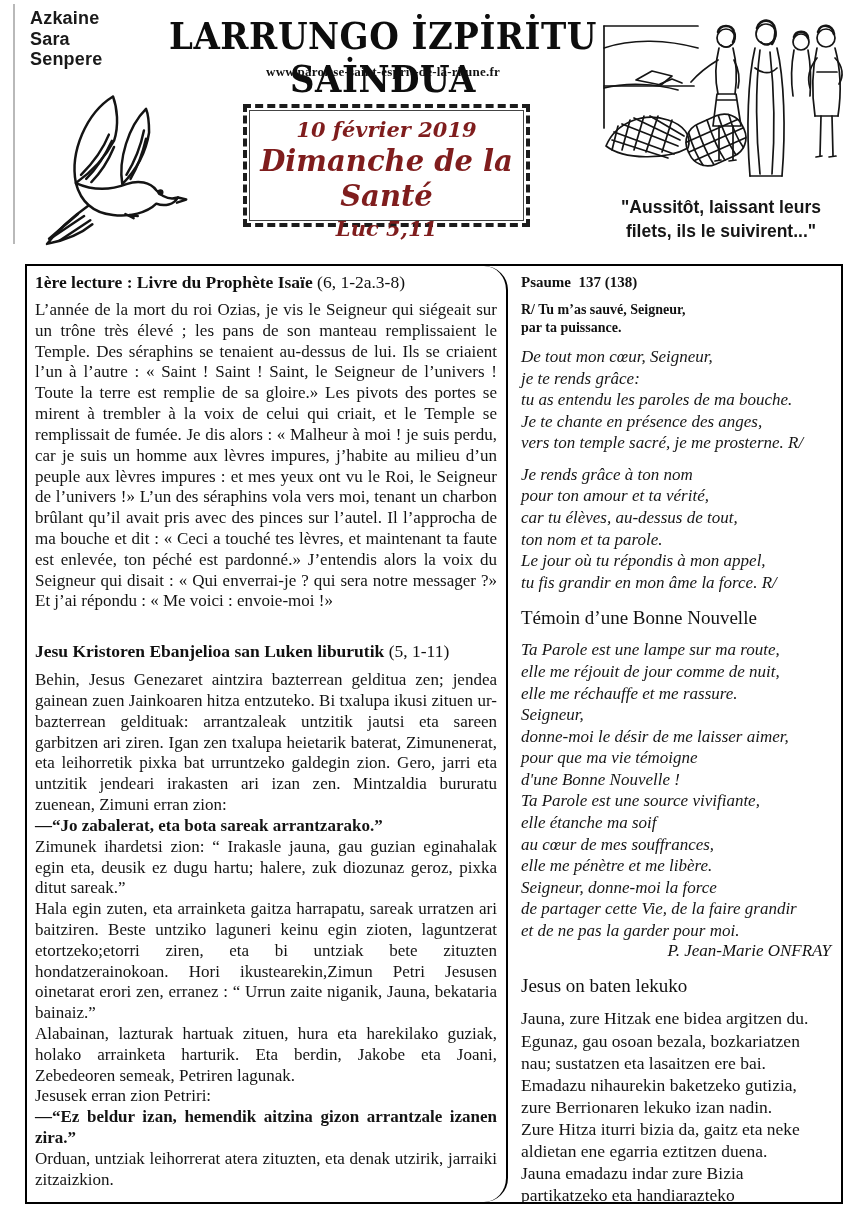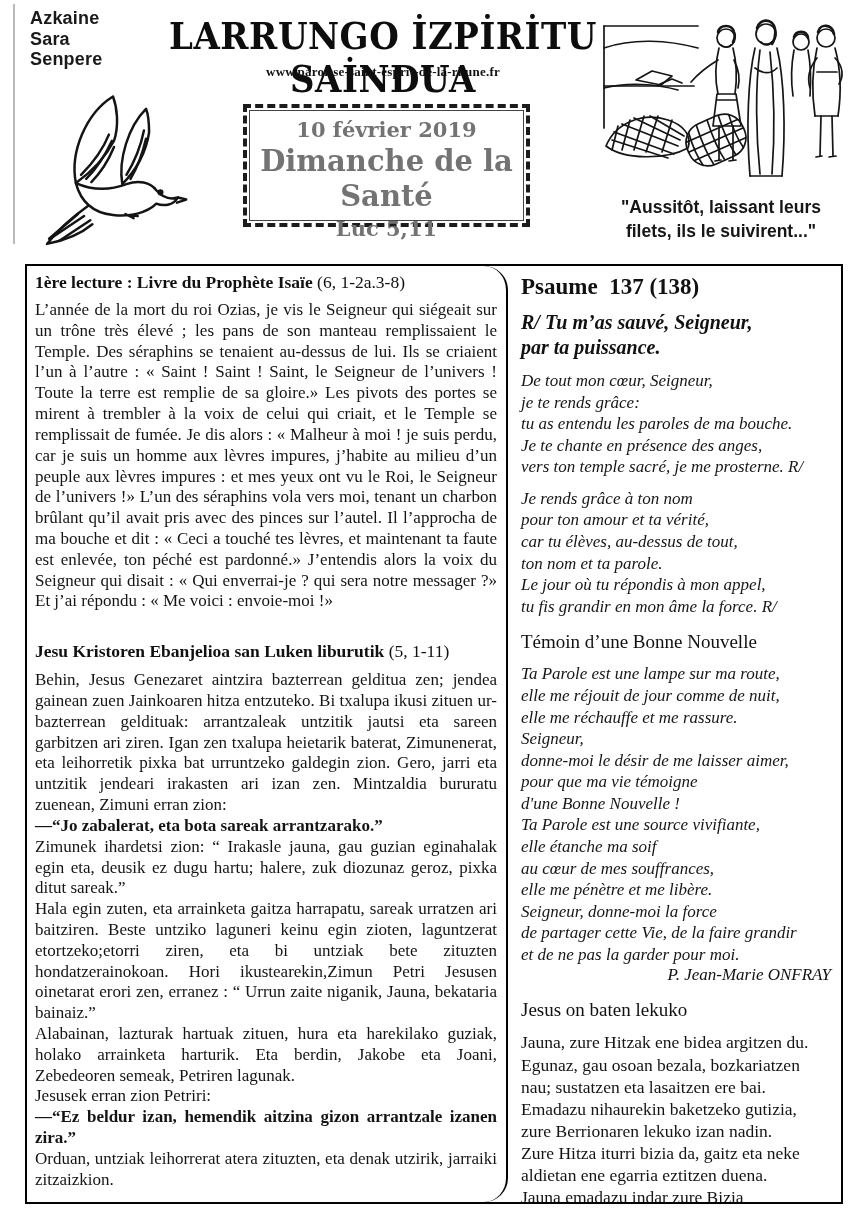--- a/index.html
+++ b/index.html
@@ -23,21 +23,21 @@
   .masthead-url {
     position:absolute; left:148px; top:64px; width:470px; text-align:center;
     font-family:"Liberation Serif", serif; font-weight:bold; font-size:13px; color:#101010;
     letter-spacing:.2px;
   }
   .dove-wrap { position:absolute; left:28px; top:82px; width:170px; height:165px; }
   .date-box {
     position:absolute; left:243px; top:104px; width:287px; height:123px;
     border:4px dashed #1c1c1c; outline:1px solid #444; outline-offset:-7px;
     background:#fff; text-align:center; padding-top:9px;
-    font-family:"DejaVu Serif", serif; color:#737373;
+    font-family:"DejaVu Serif", serif; color:#7f1d1d;font-style:italic;
   }
   .date-line { font-weight:bold; font-size:21px; }
   .sunday-line { font-weight:bold; font-size:29px; margin-top:2px; transform:scaleY(1.05); }
   .ref-line { font-weight:bold; font-size:21px; margin-top:4px; }
   .illustration-wrap { position:absolute; left:598px; top:8px; width:248px; height:186px; }
   .illustration-caption {
     position:absolute; left:592px; top:196px; width:258px; text-align:center;
     font-family:"Liberation Sans", sans-serif; font-weight:bold; font-size:17.5px;
     line-height:1.35; color:#161616; white-space:pre-line;
   }
@@ -53,23 +53,23 @@
 
   .reading-heading { font-size:17.5px; margin-bottom:7px; }
   .reading-heading .hb { font-weight:bold; }
   .reading-heading .hr { font-weight:normal; }
   .body-par {
     font-size:17px; line-height:1.225; text-align:justify; color:#141414;
   }
   .gospel-heading { margin-top:29px; margin-bottom:8px; }
   .bold-line { font-weight:bold; }
 
-  .psalm-heading { font-weight:bold; font-size:23px; white-space:pre; margin-bottom:10px; }
+  .psalm-heading { font-weight:bold; font-size:15px; white-space:pre; margin-bottom:10px; }
   .refrain {
-    font-weight:bold; font-style:italic; font-size:20px; line-height:1.25;
+    font-weight:bold; font-size:14px; line-height:1.25;
     white-space:pre-line; margin-bottom:10px;
   }
   .stanza {
     font-style:italic; font-size:17px; line-height:1.27; white-space:pre-line;
     margin-bottom:10px; color:#161616;
   }
   .section-heading { font-weight:normal; font-size:19px; margin:14px 0 10px 0; }
   .poem { font-style:italic; font-size:17px; line-height:1.27; white-space:pre-line; color:#161616; }
   .signature { font-style:italic; font-size:17px; text-align:right; padding-right:2px; }
   .plain-lines { font-size:17.5px; line-height:1.26; white-space:pre-line; color:#141414; }

